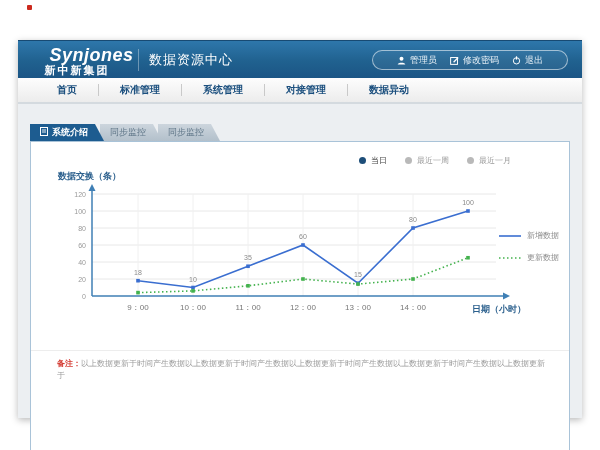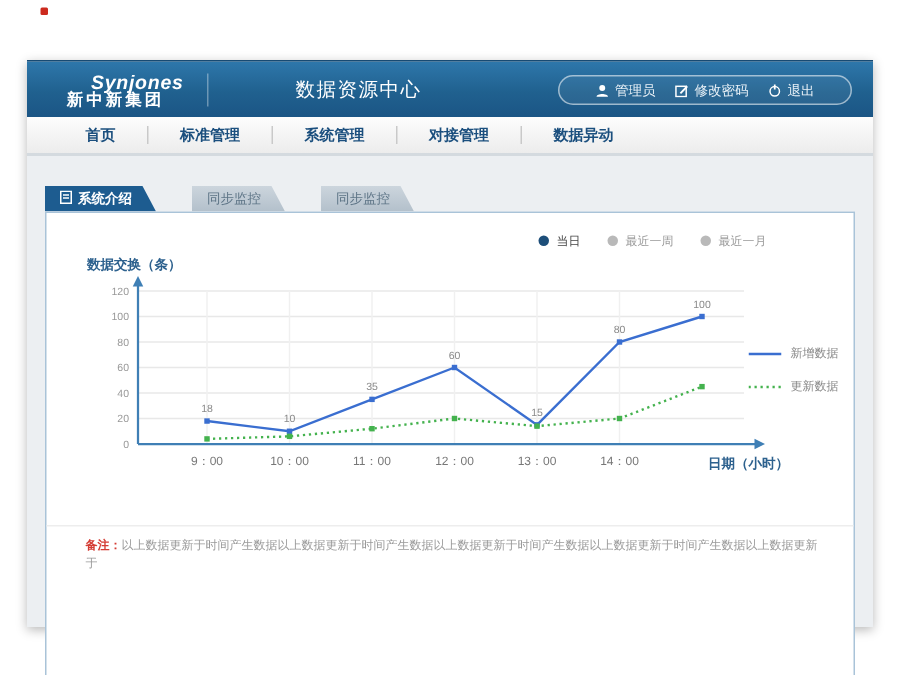--- a/index.html
+++ b/index.html
@@ -10,40 +10,40 @@
     background:#cc2a1e; border-radius:1px; }
 
   .window { position:absolute; left:18px; top:40px; width:564px; height:378px;
     background:#eceff2; box-shadow:0 2px 7px rgba(0,0,0,.28); }
 
   
   .hdr { position:absolute; left:0; top:0; right:0; height:38px;
     background:linear-gradient(180deg,#2e77ab 0%,#20618f 55%,#1b5585 100%);
     border-top:1px solid #174a73; display:flex; align-items:center; }
   .logo { width:118px; text-align:center; color:#fff; line-height:1.05; padding-top:3px; }
-  .logo .brand { font-size:13px; font-weight:bold; font-style:italic; letter-spacing:.5px; display:block;margin-left:29px; }
+  .logo .brand { font-size:18px; font-weight:bold; font-style:italic; letter-spacing:.5px; display:block;margin-left:29px; }
   .logo .company { font-size:11px; font-weight:bold; letter-spacing:2px; display:block; }
   .hdr-divider { width:1px; height:22px; background:rgba(255,255,255,.35); margin:0 10px 0 2px; }
-  .app-title { color:#fff; font-size:13px; letter-spacing:1px;margin-left:48px; }
+  .app-title { color:#fff; font-size:13px; letter-spacing:1px; }
   .user-pill { position:absolute; right:14px; top:9px; height:20px; display:flex; align-items:center;
     gap:13px; border:1px solid rgba(255,255,255,.55); border-radius:11px; padding:0 24px;
     background:rgba(255,255,255,.06); }
   .user-item { display:flex; align-items:center; gap:4px; color:#eaf2f8; font-size:9px; cursor:pointer; }
   .user-item svg { display:block; }
 
   
   .nav { position:absolute; left:0; top:38px; right:0; height:26px;
     background:linear-gradient(180deg,#fdfdfd,#ececec);
     border-bottom:2px solid #d4dadf; display:flex; align-items:center; padding-left:18px; }
   .nav-item { color:#1b4f7e; font-size:10px; font-weight:bold; padding:0 21px; cursor:pointer; }
   .nav-sep { width:1px; height:12px; background:#c9c9c9; }
 
   
   .content { position:absolute; left:0; top:66px; right:0; bottom:0; background:#eceff2; }
-  .tabs { position:absolute; left:12px; top:18px; height:17px; display:flex;gap:28px; }
+  .tabs { position:absolute; left:12px; top:18px; height:17px; display:flex; }
   .tab { height:17px; display:flex; align-items:center; gap:4px; font-size:9px; padding:0 16px 0 10px;
     clip-path:polygon(0 0, calc(100% - 9px) 0, 100% 100%, 0 100%); cursor:pointer; }
   .tab.active { background:#1d5c90; color:#fff; font-weight:bold; z-index:3; }
   .tab.inactive { background:linear-gradient(180deg,#ccd5dd,#b3c0cb); color:#5e7587; margin-left:-4px; z-index:2;text-align:center; }
   .tab.inactive.last { z-index:1; }
 
   .panel { position:absolute; left:12px; top:35px; width:540px; height:337px;
     background:#fff; border:1px solid #a9c3d8; }
 
   .range-legend { position:absolute; top:13px; right:58px; display:flex; gap:18px; }

